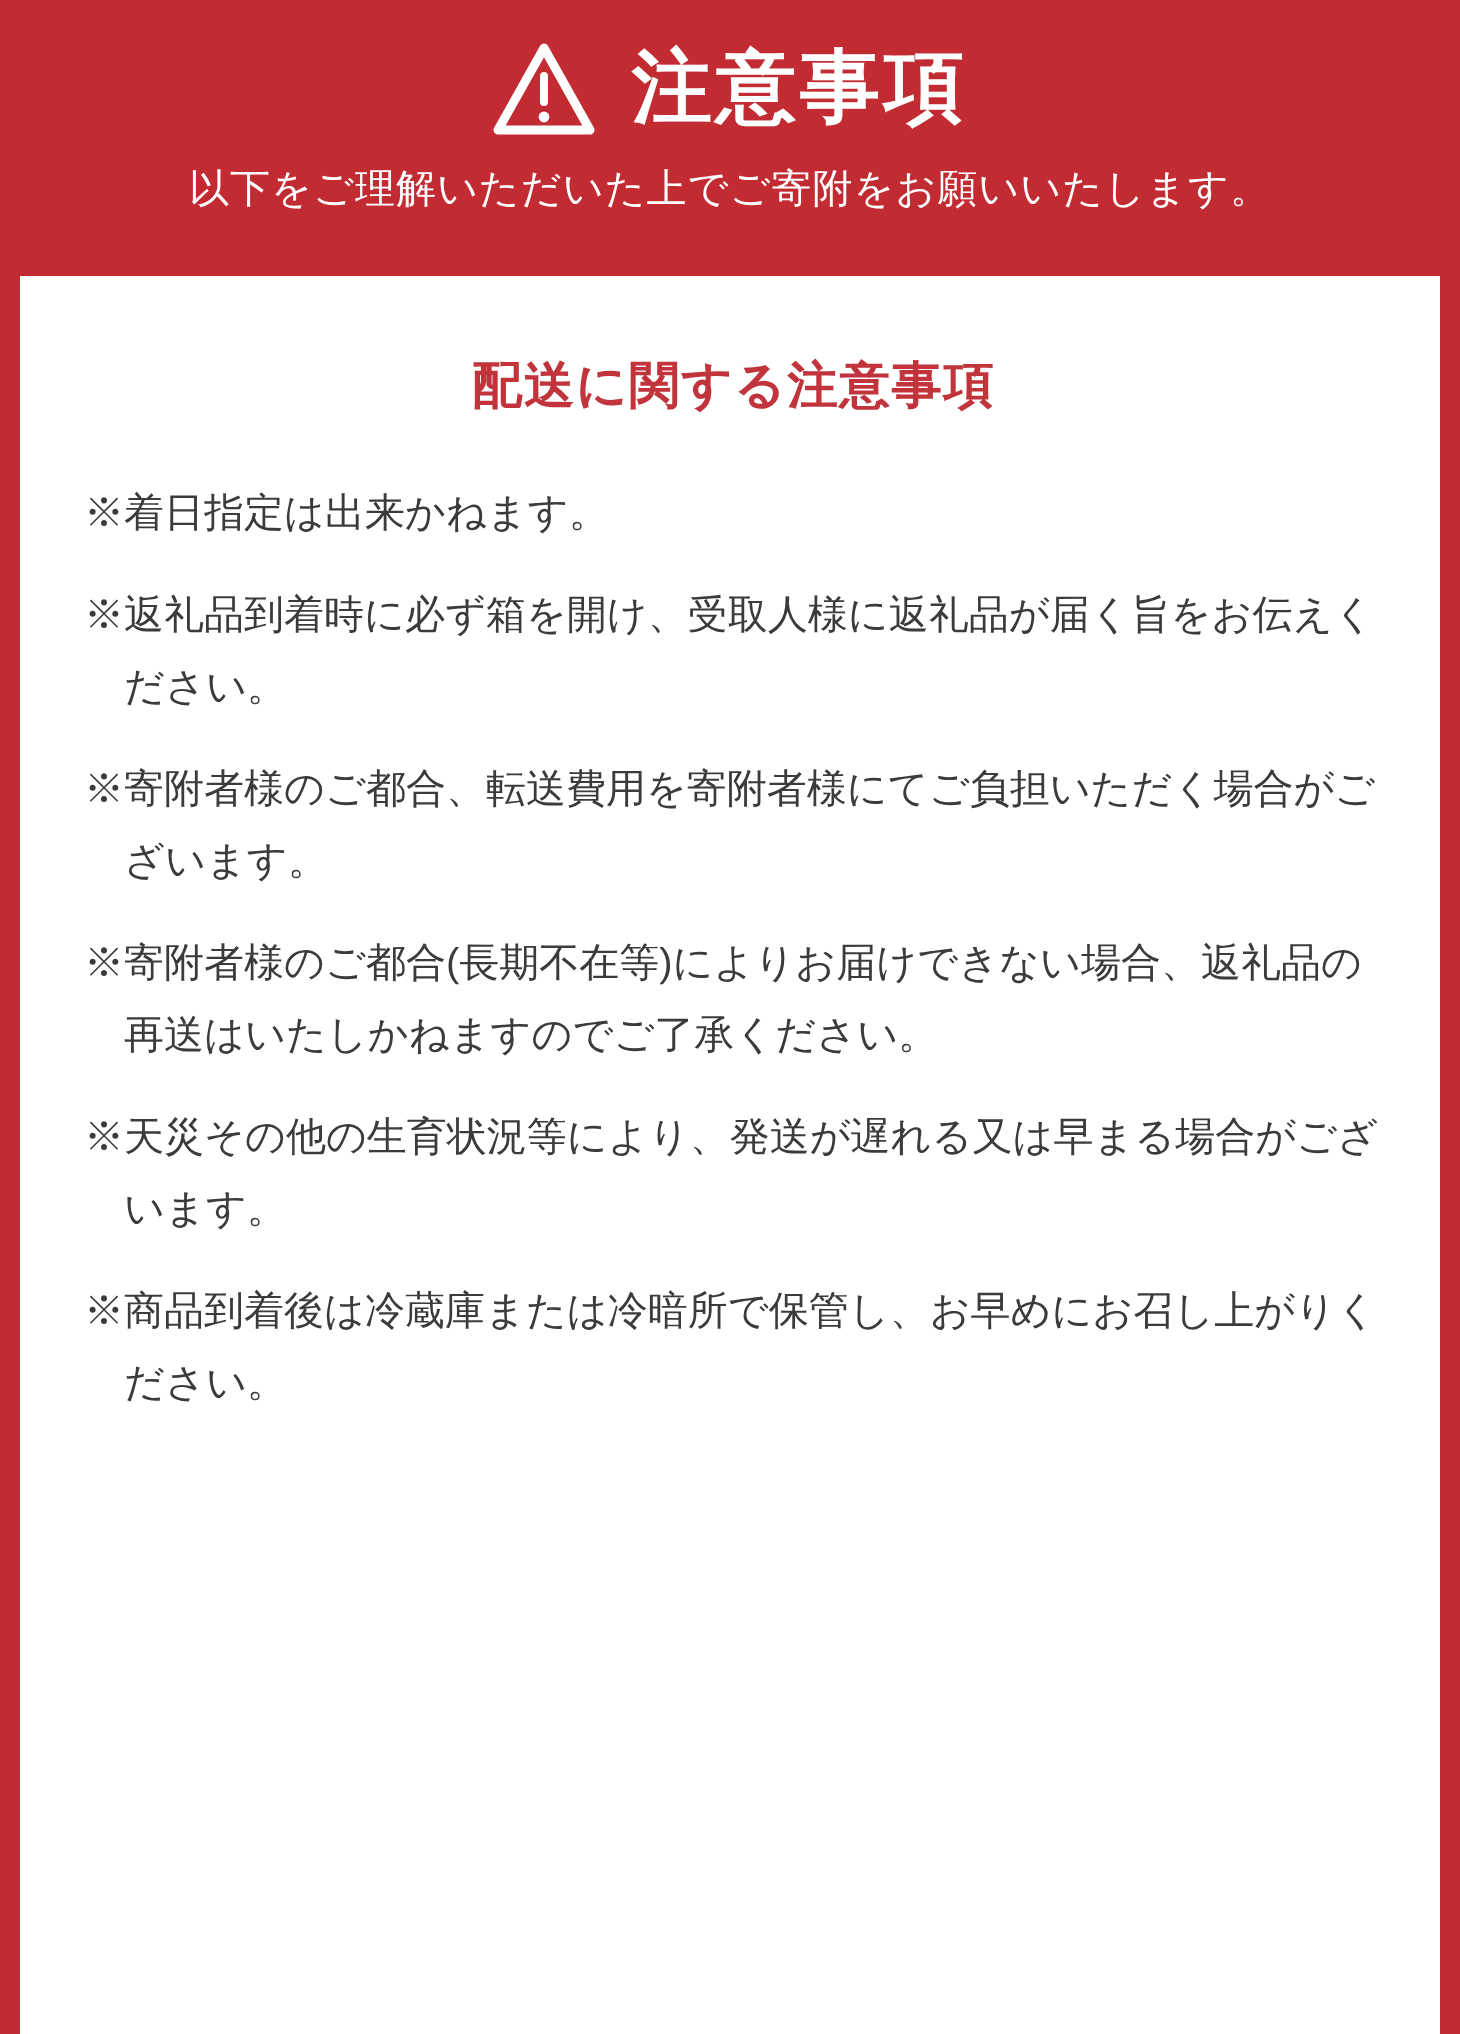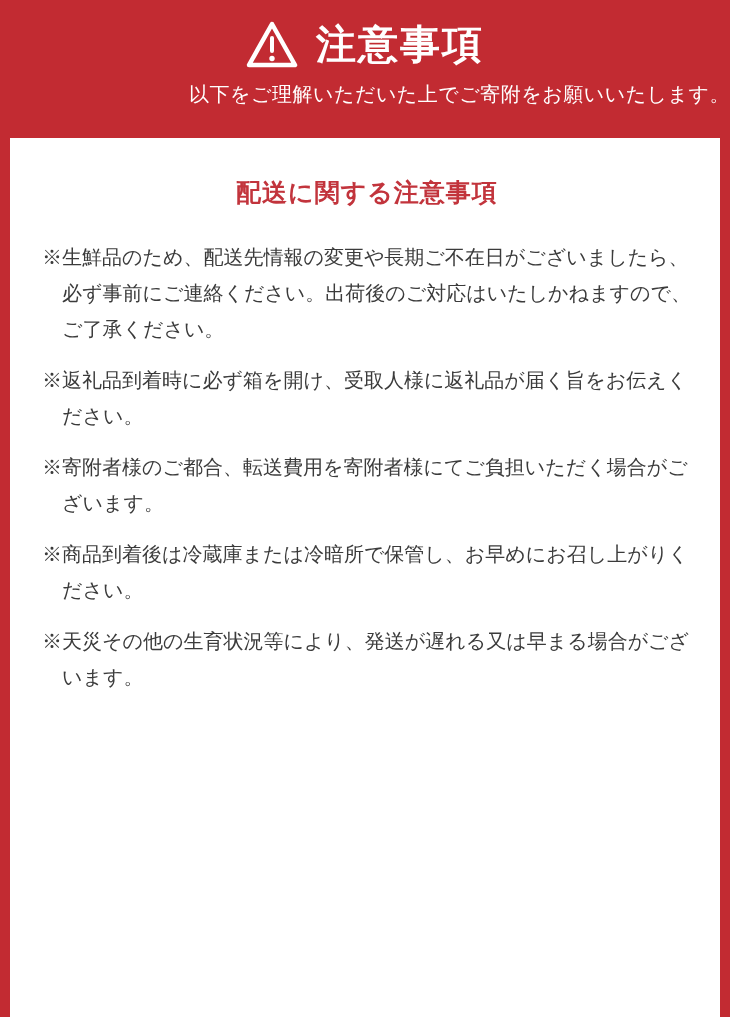--- a/index.html
+++ b/index.html
@@ -43,21 +43,20 @@
     font-size: 40px;
     font-weight: 600;
     letter-spacing: 2px;
     line-height: 1;
   }
   .subtitle {
     margin: 9px 0 0 0;
     font-size: 20px;
     letter-spacing: 0.5px;
     font-weight: 400;
-    text-align: right;
   }
   
   .content {
     position: absolute;
     left: 10px;
     top: 138px;
     width: 710px;
     height: 884px;
     box-sizing: border-box;
     background: #ffffff;
@@ -97,21 +96,22 @@
         </svg>
       </span>
       <h1 class="page-title">注意事項</h1>
     </div>
     <p class="subtitle">以下をご理解いただいた上でご寄附をお願いいたします。</p>
   </header>
 
   <main class="content">
     <h2 class="section-heading">配送に関する注意事項</h2>
 
-    <p class="note">※生鮮品のため、配送先情報の変更や長期ご不在日がございましたら、必ず事前にご連絡ください。出荷後のご対応はいたしかねますので、ご了承ください。</p>
+    <p class="note">※着日指定は出来かねます。</p>
     <p class="note">※返礼品到着時に必ず箱を開け、受取人様に返礼品が届く旨をお伝えください。</p>
     <p class="note">※寄附者様のご都合、転送費用を寄附者様にてご負担いただく場合がございます。</p>
+    <p class="note">※寄附者様のご都合(長期不在等)によりお届けできない場合、返礼品の再送はいたしかねますのでご了承ください。</p>
+    <p class="note">※天災その他の生育状況等により、発送が遅れる又は早まる場合がございます。</p>
     <p class="note">※商品到着後は冷蔵庫または冷暗所で保管し、お早めにお召し上がりください。</p>
-    <p class="note">※天災その他の生育状況等により、発送が遅れる又は早まる場合がございます。</p>
 
   </main>
 
 </div>
 
 </body></html>

